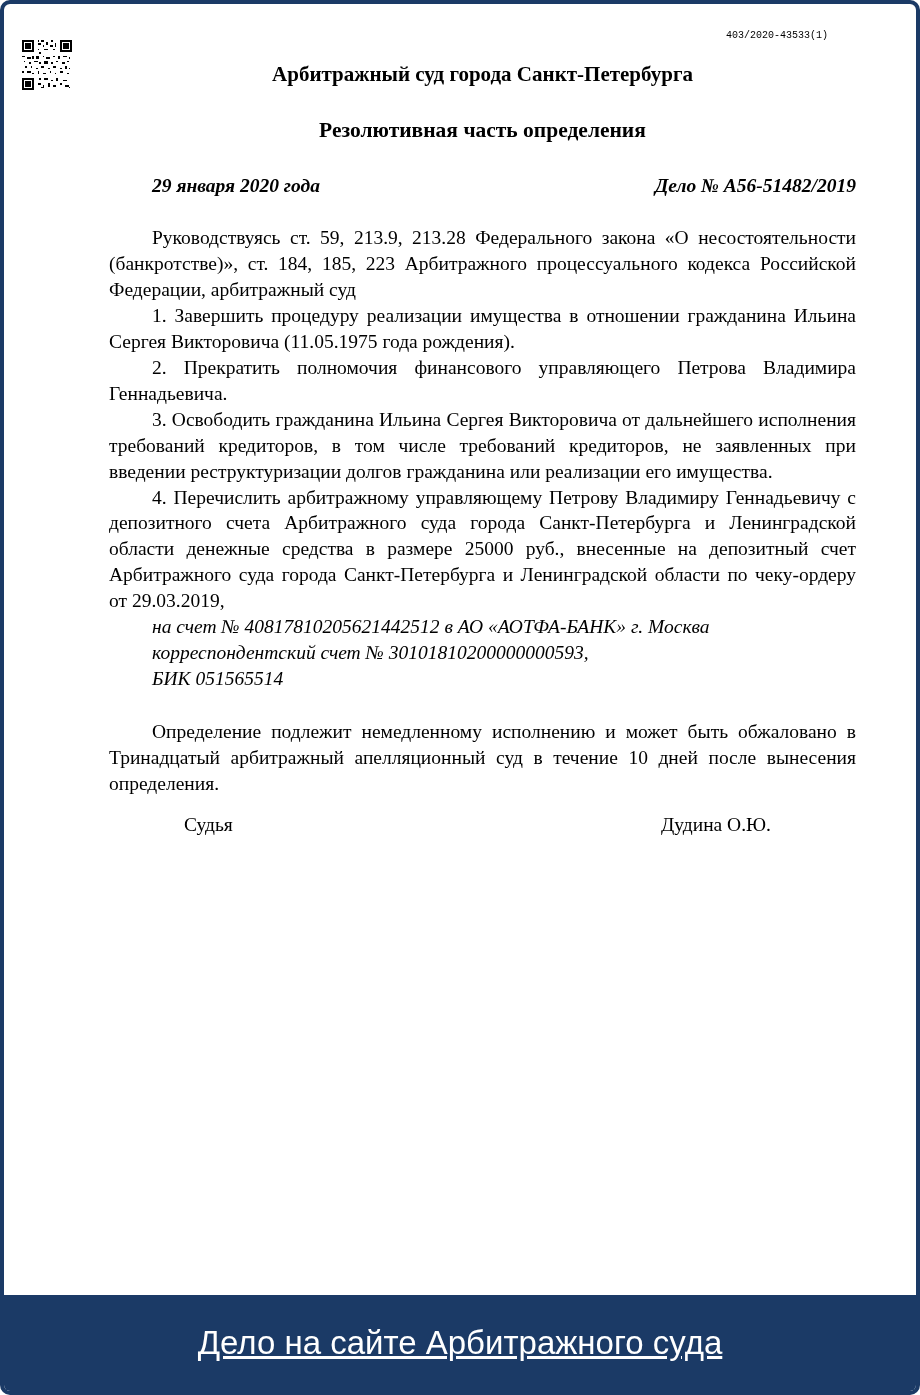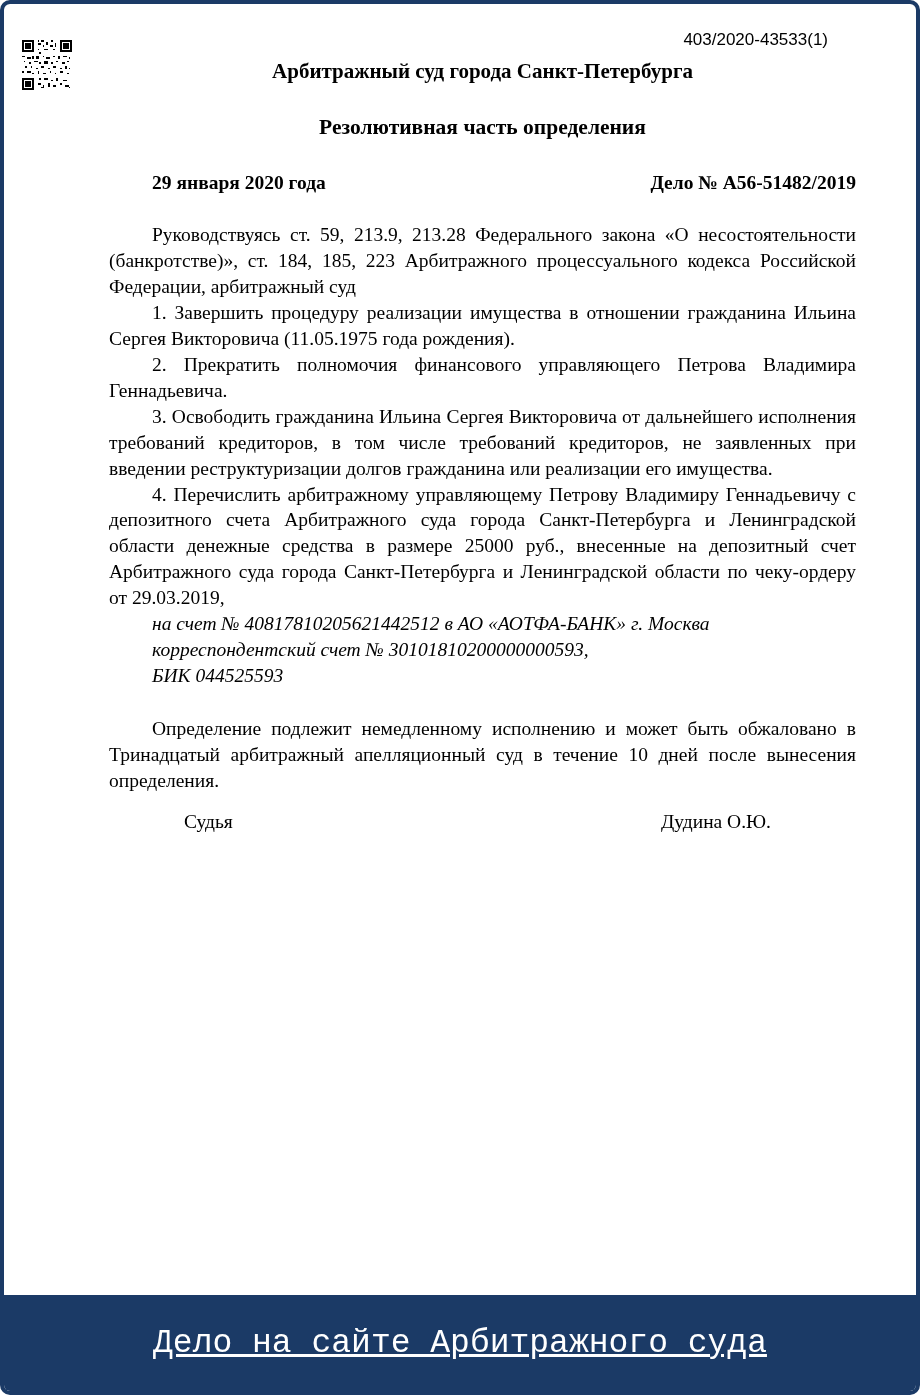--- a/index.html
+++ b/index.html
@@ -24,44 +24,45 @@
   }
   .qr{
     position:absolute;
     top:36px;
     left:18px;
     width:50px;
     height:50px;
   }
   .ref{
     text-align:right;
-    font-family:Liberation Sans, sans-serif;
-    font-size:17px;
+    font-family:Liberation Mono, monospace;
+    font-size:10px;
     padding-right:28px;
     margin:0 0 6px 0;
   }
   .court{
     text-align:center;
     font-weight:bold;
     font-size:21px;
     line-height:1.3;
-    margin:8px 0 0 0;
+    margin:20px 0 0 0;
   }
   .doc-title{
     text-align:center;
     font-weight:bold;
     font-size:21.5px;
     margin:30px 0 0 0;
   }
   .date-row{
     display:flex;
     justify-content:space-between;
     align-items:baseline;
     margin-top:32px;
     font-weight:bold;
+    font-style:italic;
     font-size:19.5px;
     padding-left:43px;
   }
   .para{
     font-size:19.5px;
     line-height:1.33;
     text-align:justify;
     text-indent:43px;
     margin:0;
   }
@@ -92,21 +93,21 @@
     position:absolute;
     left:0;right:0;bottom:0;
     height:96px;
     background:var(--navy);
     display:flex;
     align-items:center;
     justify-content:center;
   }
   .footer-link{
     color:#ffffff;
-    font-family:Liberation Mono, monospace;
+    font-family:Liberation Sans, sans-serif;
     font-size:33px;
     text-decoration:underline;
     cursor:pointer;
   }
 </style>
 </head>
 <body>
 
 <div class="page">
 
@@ -208,21 +209,21 @@
     <div>
       <p class="para">1. Завершить процедуру реализации имущества в отношении гражданина Ильина Сергея Викторовича (11.05.1975 года рождения).</p>
       <p class="para">2. Прекратить полномочия финансового управляющего Петрова Владимира Геннадьевича.</p>
       <p class="para">3. Освободить гражданина Ильина Сергея Викторовича от дальнейшего исполнения требований кредиторов, в том числе требований кредиторов, не заявленных при введении реструктуризации долгов гражданина или реализации его имущества.</p>
       <p class="para">4. Перечислить арбитражному управляющему Петрову Владимиру Геннадьевичу с депозитного счета Арбитражного суда города Санкт-Петербурга и Ленинградской области денежные средства в размере 25000 руб., внесенные на депозитный счет  Арбитражного суда города Санкт-Петербурга и Ленинградской области по чеку-ордеру от 29.03.2019,</p>
     </div>
 
     <div>
       <p class="bank-line">на счет № 40817810205621442512 в АО «АОТФА-БАНК» г. Москва</p>
       <p class="bank-line">корреспондентский счет № 30101810200000000593,</p>
-      <p class="bank-line">БИК 044525593</p>
+      <p class="bank-line">БИК 051565514</p>
     </div>
 
     <p class="para appeal">Определение подлежит немедленному исполнению и может быть обжаловано в Тринадцатый арбитражный апелляционный суд в течение 10 дней после вынесения определения.</p>
 
     <div class="sig-row">
       <span>Судья</span>
       <span>Дудина О.Ю.</span>
     </div>
 
   </div>

